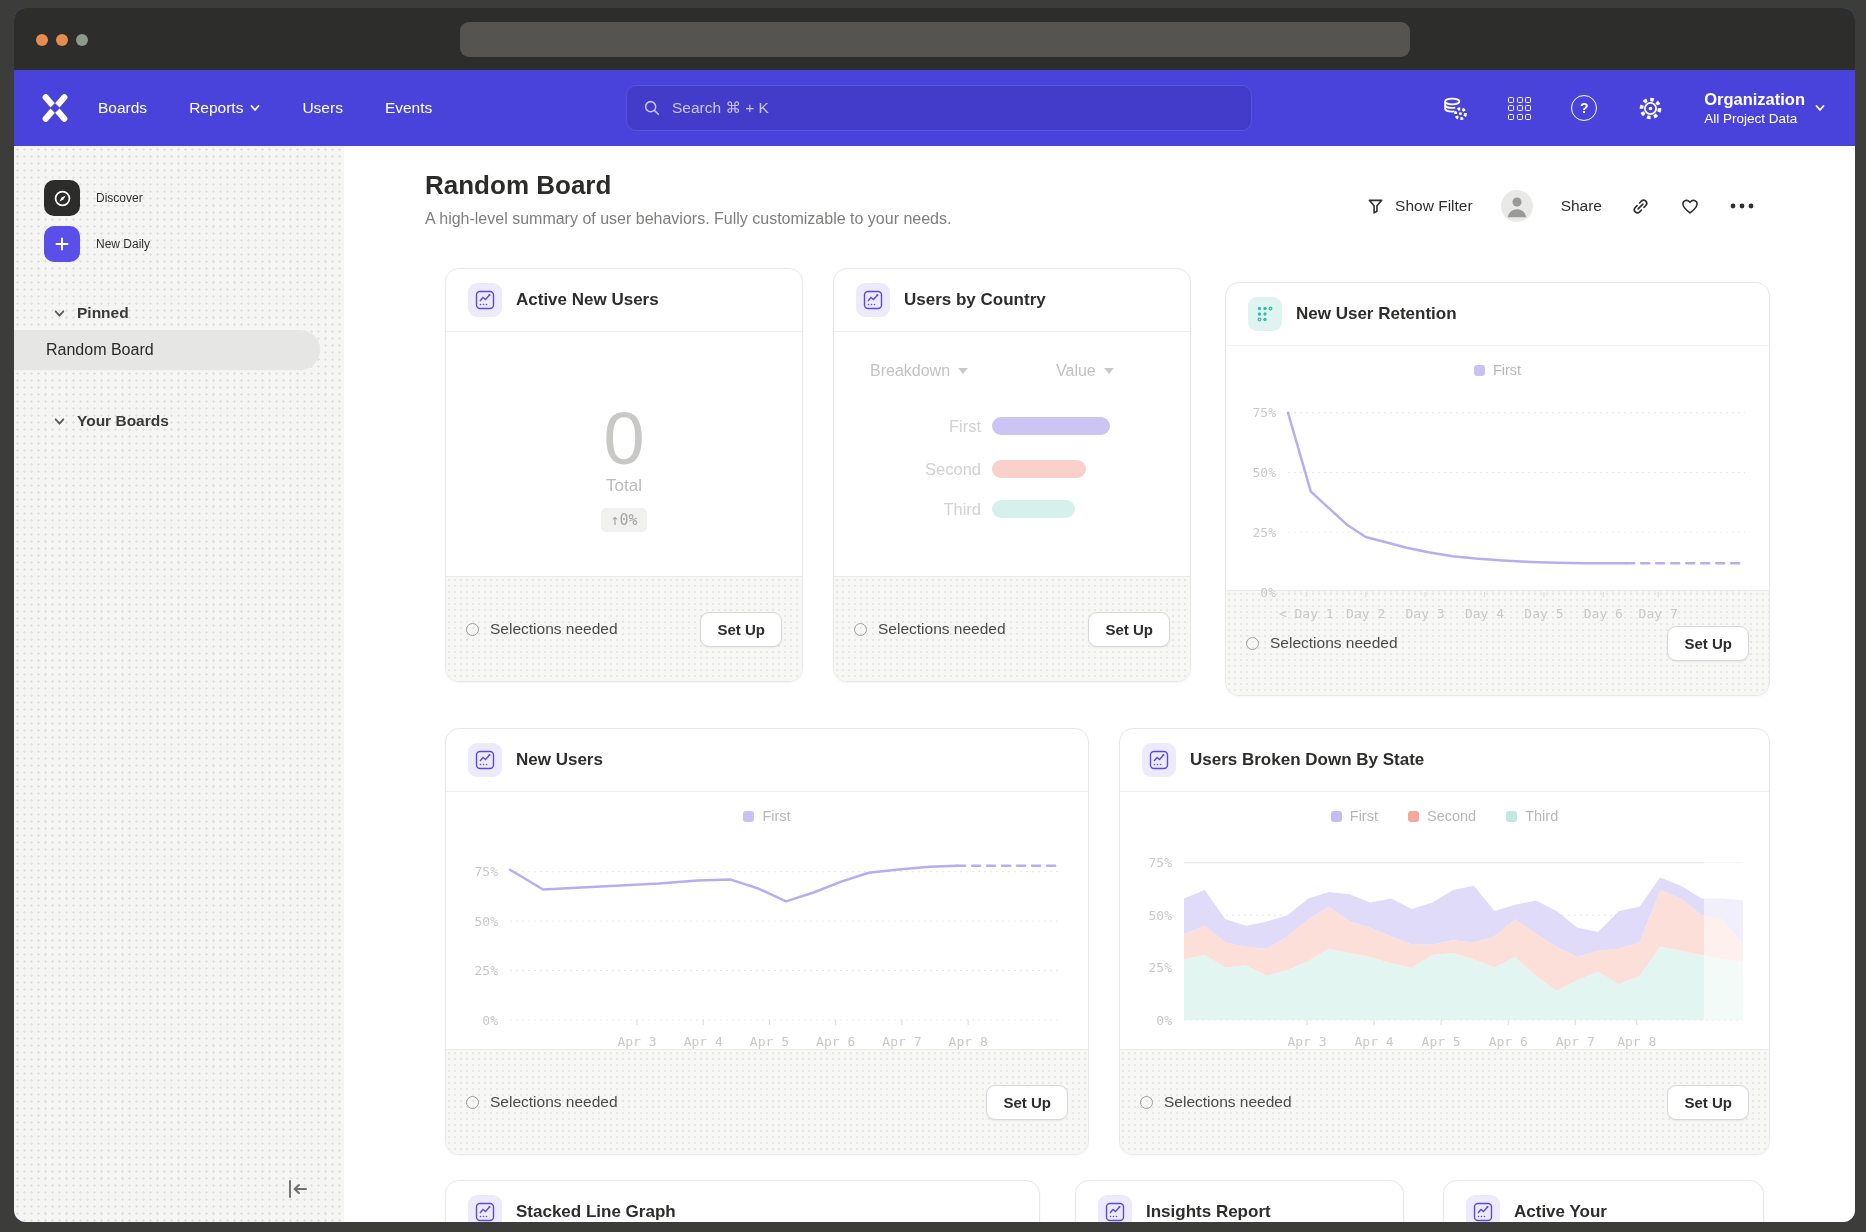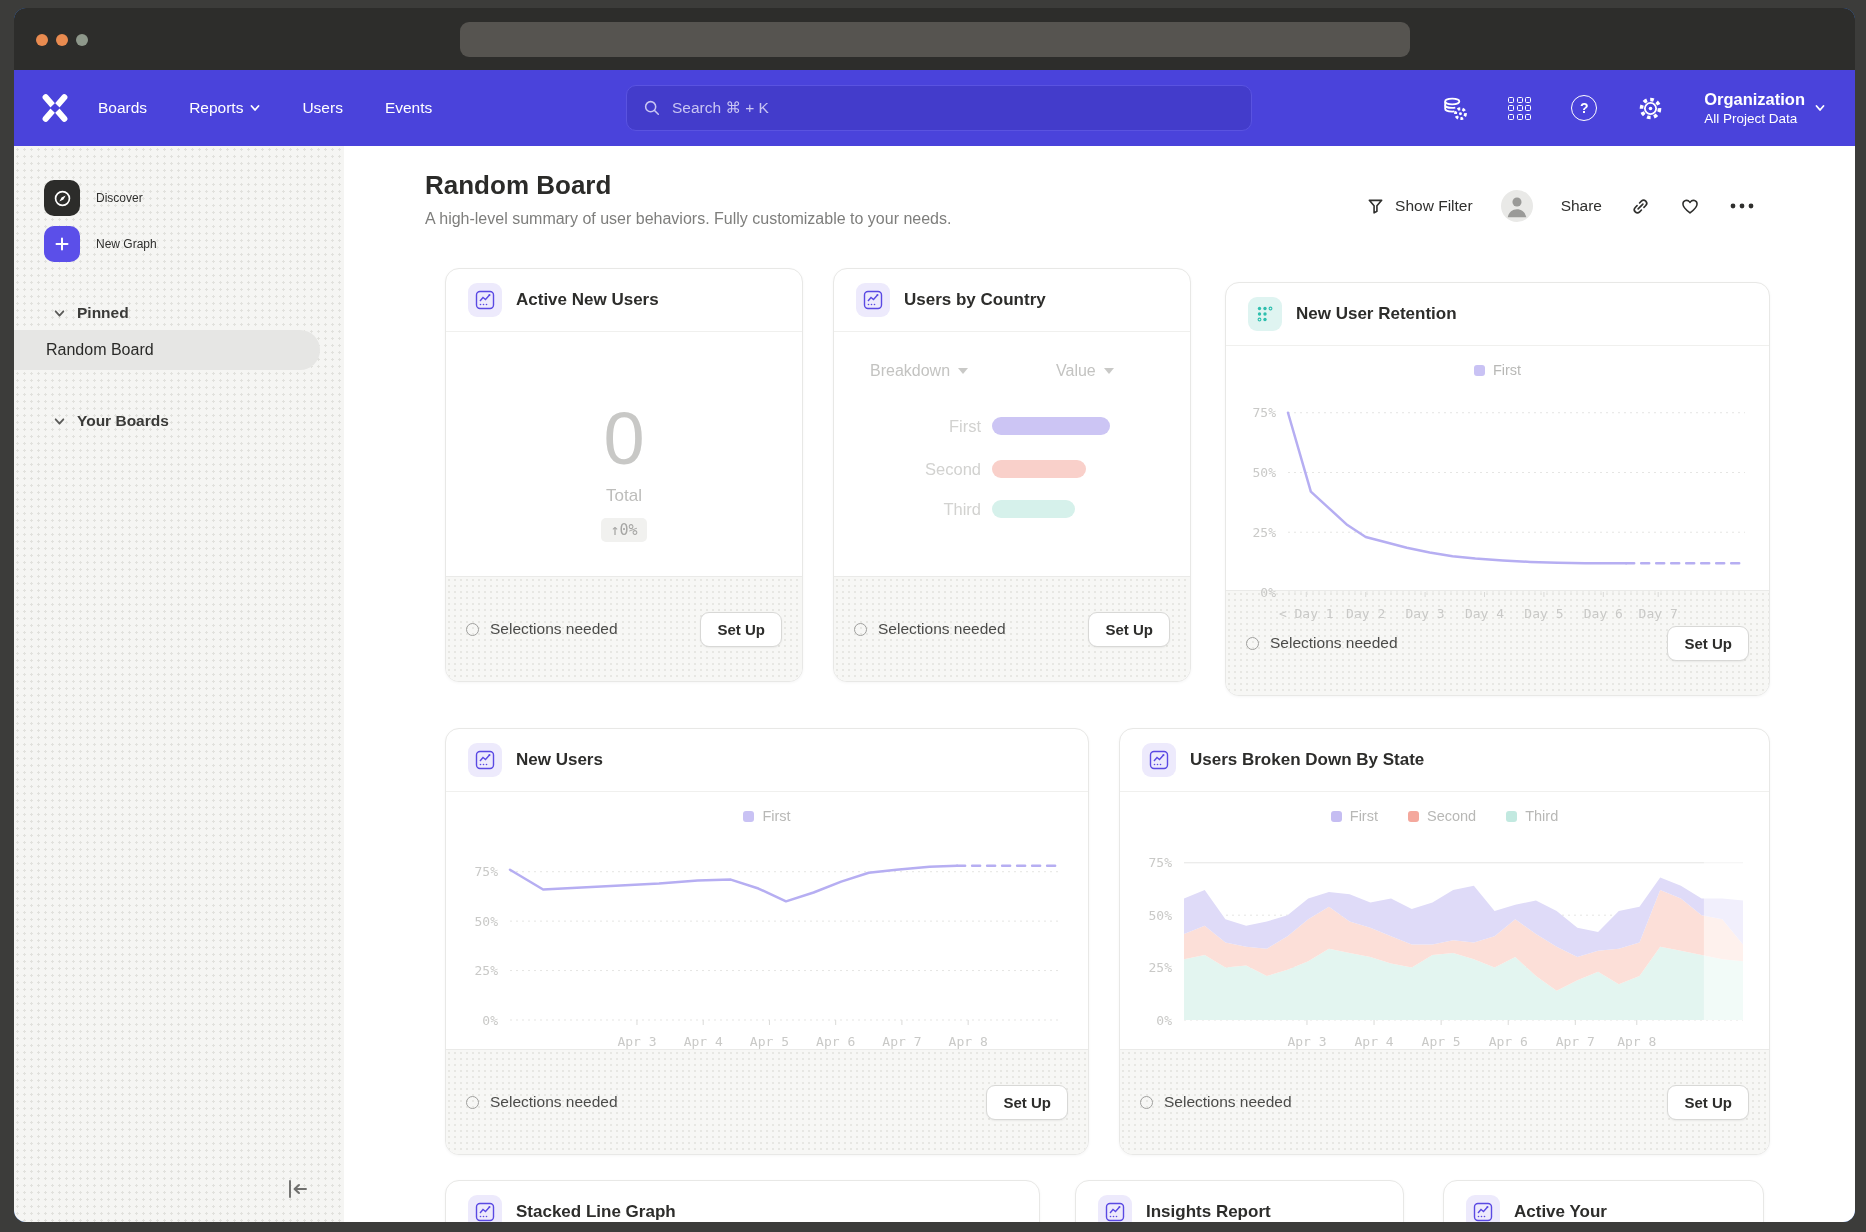--- a/index.html
+++ b/index.html
@@ -66,21 +66,21 @@
   #card-retention{left:881px;top:136px;width:545px;height:414px;}
   #card-newusers{left:101px;top:582px;width:644px;height:427px;}
   #card-state{left:775px;top:582px;width:651px;height:427px;}
   #card-stacked{left:101px;top:1034px;width:595px;height:260px;}
   #card-insights{left:731px;top:1034px;width:329px;height:260px;}
   #card-active{left:1099px;top:1034px;width:321px;height:260px;}
 
   
   .big-metric{position:absolute;left:0;right:0;top:70px;text-align:center;}
   .big-zero{font-size:74px;font-weight:500;color:#c8c8c6;line-height:1;}
-  .metric-label{margin-top:10px;font-size:17px;color:#bdbdbb;}
+  .metric-label{font-size:17px;color:#bdbdbb;}
   .delta-chip{display:inline-block;margin-top:12px;font-family:"DejaVu Sans Mono",monospace;font-size:15px;color:#a6a6a4;background:#f1f1ef;padding:3px 9px;border-radius:5px;}
 
   
   .dd{position:absolute;top:30px;display:flex;align-items:center;gap:8px;font-size:16px;font-weight:500;color:#c3c3c1;cursor:pointer;}
   .tri{width:0;height:0;border-left:5px solid transparent;border-right:5px solid transparent;border-top:6px solid #c9c9c7;}
   .c-row{position:absolute;left:0;width:100%;display:flex;align-items:center;height:20px;}
   .c-label{width:158px;text-align:right;padding-right:11px;box-sizing:border-box;font-size:16.5px;color:#d2d2d0;}
   .c-bar{height:18px;border-radius:9px;}
 
   
@@ -192,21 +192,21 @@
               </svg>
           </span>
           <span>Discover</span>
         </div>
         <div class="side-row" style="top:80px;">
           <span class="sq-ico sq-purple">
             <svg width="18" height="18" viewBox="0 0 18 18">
                 <path d="M9 3.5 V14.5 M3.5 9 H14.5" stroke="#fff" stroke-width="2" stroke-linecap="round"></path>
               </svg>
           </span>
-          <span>New Graph</span>
+          <span>New Daily</span>
         </div>
         <div class="side-head" style="top:158px;">
           <svg width="11" height="11" viewBox="0 0 10 10">
               <polyline points="1.5,3 5,7 8.5,3" fill="none" stroke="#5a5a58" stroke-width="1.6" stroke-linecap="round" stroke-linejoin="round"></polyline>
             </svg>
           <span>Pinned</span>
         </div>
         <div class="side-sel" style="top:184px;">
           <span>Random Board</span>
         </div>

